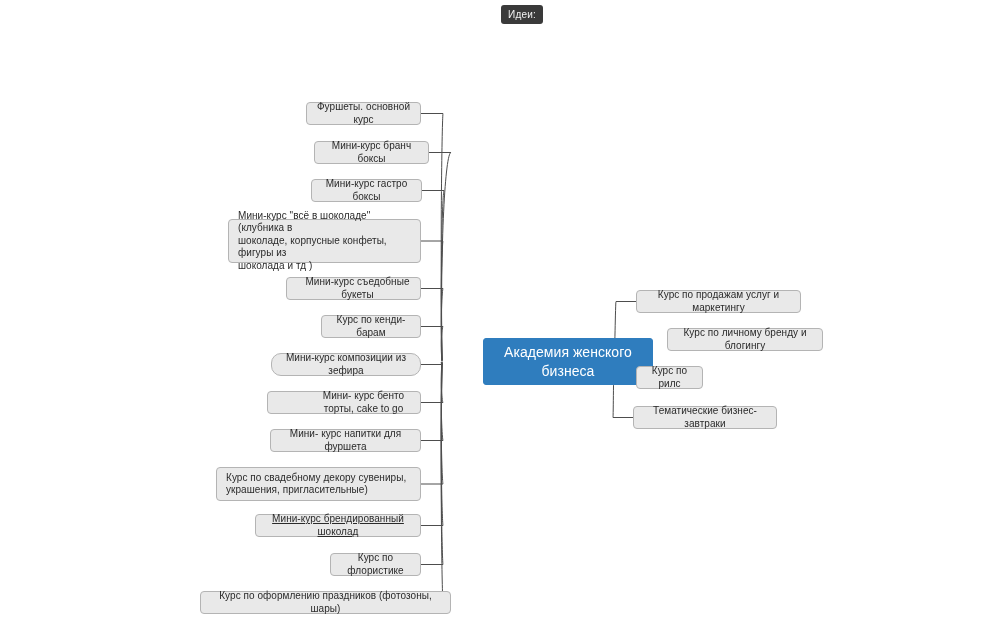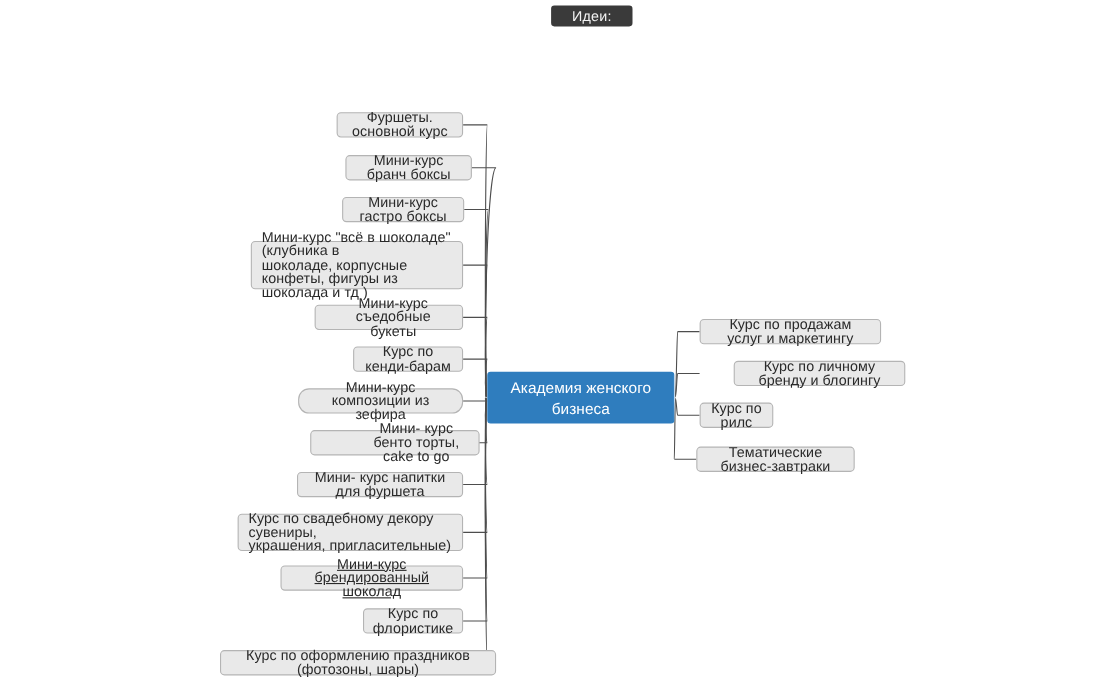--- a/index.html
+++ b/index.html
@@ -29,55 +29,56 @@
     height: 620px;
     pointer-events: none;
   }
   .node {
     position: absolute;
     box-sizing: border-box;
     background: #e9e9e9;
     border: 1px solid #b4b4b4;
     border-radius: 4px;
     color: #2a2a2a;
-    font-size: 13px;
+    font-size: 10px;
     line-height: 12.5px;
     display: flex;
     align-items: center;
     padding: 4px 9px;
     white-space: pre-line;
     letter-spacing: .05px;
   }
   .node.center-node {
     background: #2f7dbe;
     border: 1px solid #2f7dbe;
     color: #ffffff;
     font-size: 14px;
     line-height: 19px;
     text-align: center;
     justify-content: center;
     border-radius: 3px;
     padding: 4px 12px;
+    margin-left: 40px;
   }
   .node.align-center {
     justify-content: center;
     text-align: center;
   }
   .node.align-left {
     justify-content: flex-start;
     text-align: left;
   }
   #tooltip {
     position: absolute;
     background: #3a3a3a;
     color: #f2f2f2;
-    font-size: 13px;
+    font-size: 10px;
     line-height: 11px;
     border-radius: 3px;
-    padding: 4px 19px;
+    padding: 4px 7px;
     white-space: nowrap;
     letter-spacing: .2px;
   }
 </style>
 </head>
 <body>
 
 <div id="stage">
 
   <svg id="edges" viewBox="0 0 1001 620" width="1001" height="620" aria-hidden="true">
@@ -107,21 +108,21 @@
 бизнеса</span></div>
       <div class="node  align-center" style="left: 306px; top: 102px; width: 115px; height: 23px;"><span>Фуршеты. основной курс</span></div>
       <div class="node  align-center" style="left: 314px; top: 141px; width: 115px; height: 23px;"><span>Мини-курс бранч боксы</span></div>
       <div class="node  align-center" style="left: 311px; top: 179px; width: 111px; height: 23px;"><span>Мини-курс гастро боксы</span></div>
       <div class="node  align-left" style="left: 228px; top: 219px; width: 193px; height: 44px;"><span>Мини-курс "всё в шоколаде"(клубника в
 шоколаде, корпусные конфеты, фигуры из
 шоколада и тд )</span></div>
       <div class="node  align-center" style="left: 286px; top: 277px; width: 135px; height: 23px; padding-left: 17px;"><span>Мини-курс съедобные букеты</span></div>
       <div class="node  align-center" style="left: 321px; top: 315px; width: 100px; height: 23px;"><span>Курс по кенди-барам</span></div>
       <div class="node  align-center" style="left: 271px; top: 353px; width: 150px; height: 23px; border-radius: 10px;"><span>Мини-курс композиции из зефира</span></div>
-      <div class="node  align-center" style="left: 282px; top: 391px; width: 154px; height: 23px; padding-left: 48px;"><span>Мини- курс бенто торты, cake to go</span></div>
+      <div class="node  align-center" style="left: 267px; top: 391px; width: 154px; height: 23px; padding-left: 48px;"><span>Мини- курс бенто торты, cake to go</span></div>
       <div class="node  align-center" style="left: 270px; top: 429px; width: 151px; height: 23px;"><span>Мини- курс  напитки для фуршета</span></div>
       <div class="node  align-left" style="left: 216px; top: 467px; width: 205px; height: 34px;"><span>Курс по свадебному декору  сувениры,
 украшения, пригласительные)</span></div>
       <div class="node  align-center" style="left: 255px; top: 514px; width: 166px; height: 23px; text-decoration: underline;"><span>Мини-курс брендированный шоколад</span></div>
       <div class="node  align-center" style="left: 330px; top: 553px; width: 91px; height: 23px;"><span>Курс по флористике</span></div>
       <div class="node  align-center" style="left: 200px; top: 591px; width: 251px; height: 23px;"><span>Курс по оформлению праздников (фотозоны, шары)</span></div>
       <div class="node  align-center" style="left: 636px; top: 290px; width: 165px; height: 23px;"><span>Курс по продажам услуг и маркетингу</span></div>
       <div class="node  align-center" style="left: 636px; top: 328px; width: 156px; height: 23px; margin-left: 31px;"><span>Курс по личному бренду и блогингу</span></div>
       <div class="node  align-center" style="left: 636px; top: 366px; width: 67px; height: 23px;"><span>Курс по рилс</span></div>
       <div class="node  align-center" style="left: 633px; top: 406px; width: 144px; height: 23px;"><span>Тематические бизнес-завтраки</span></div>

